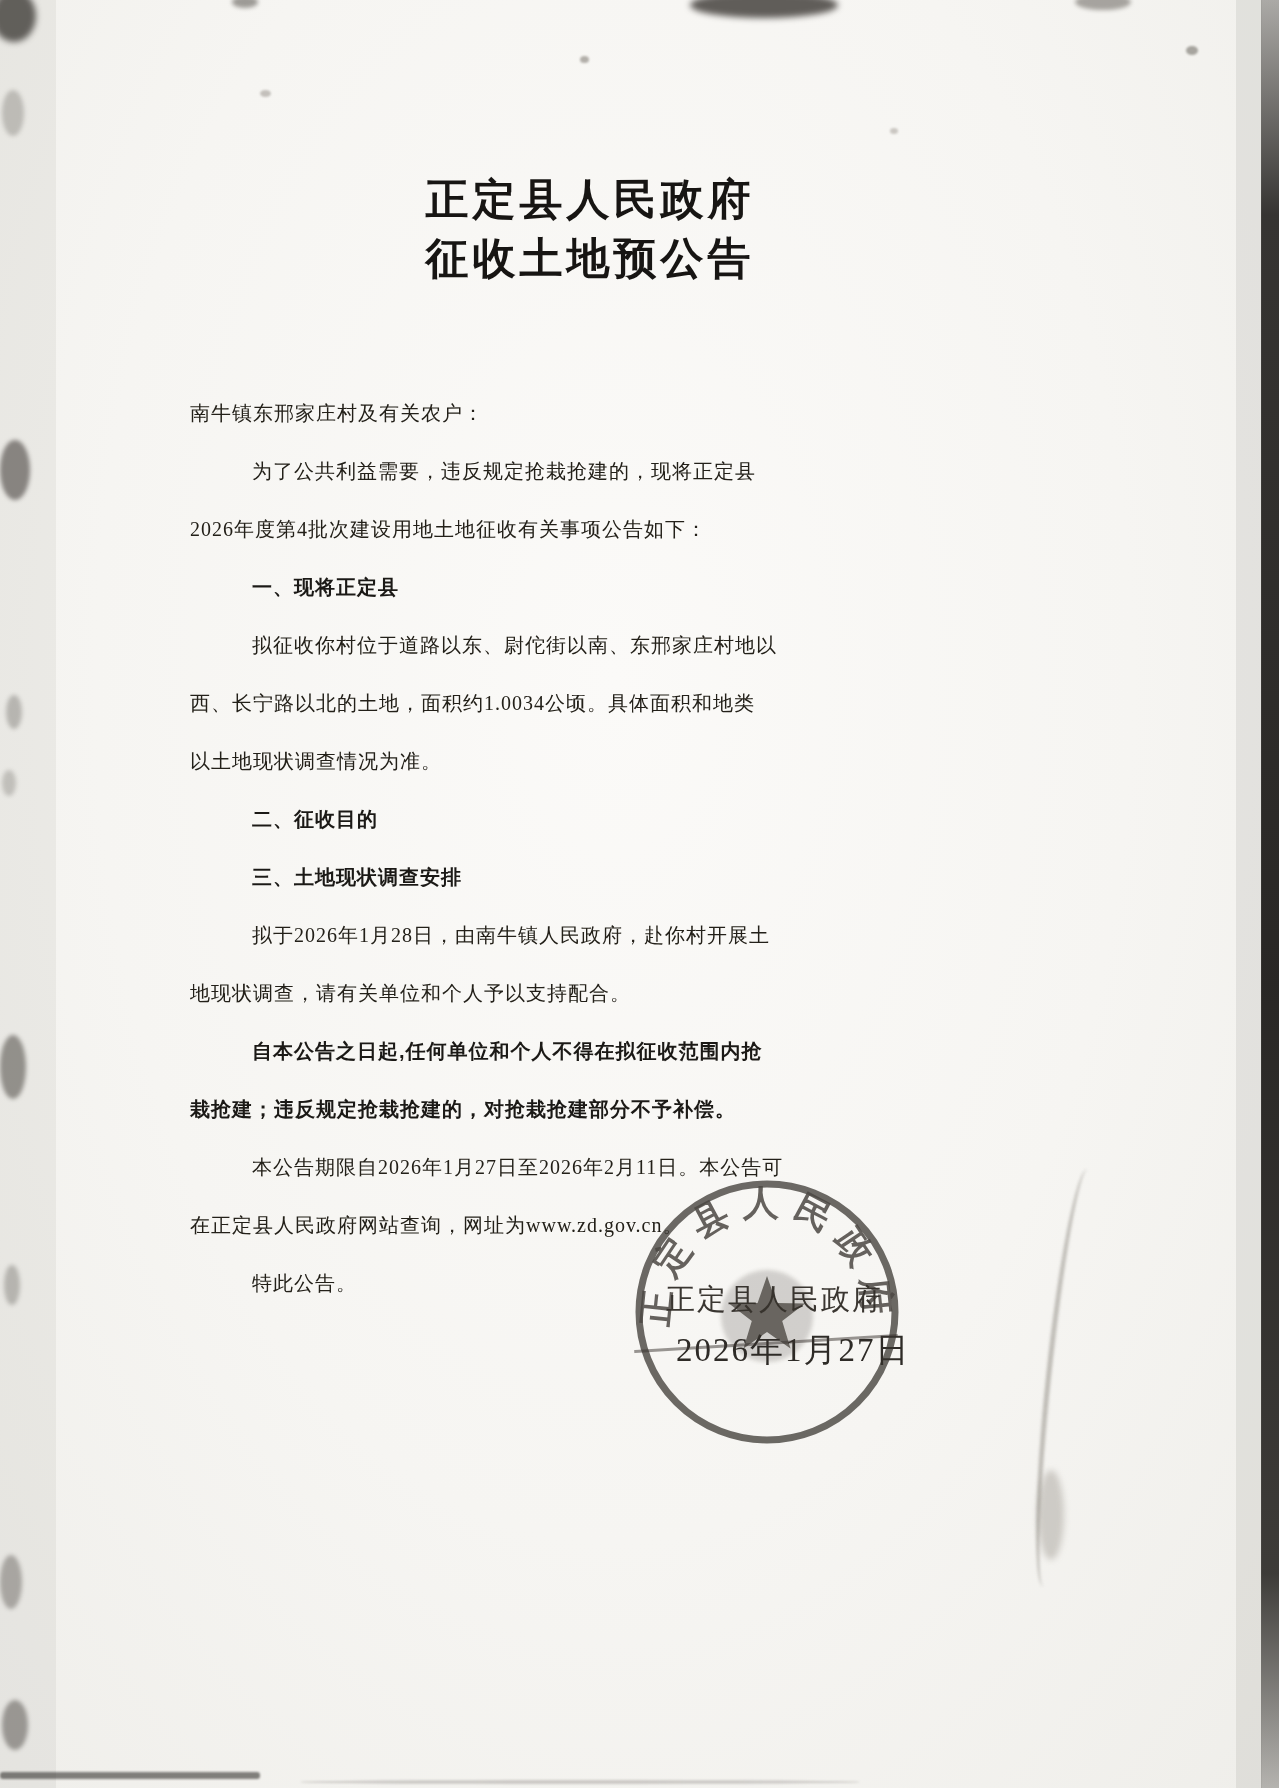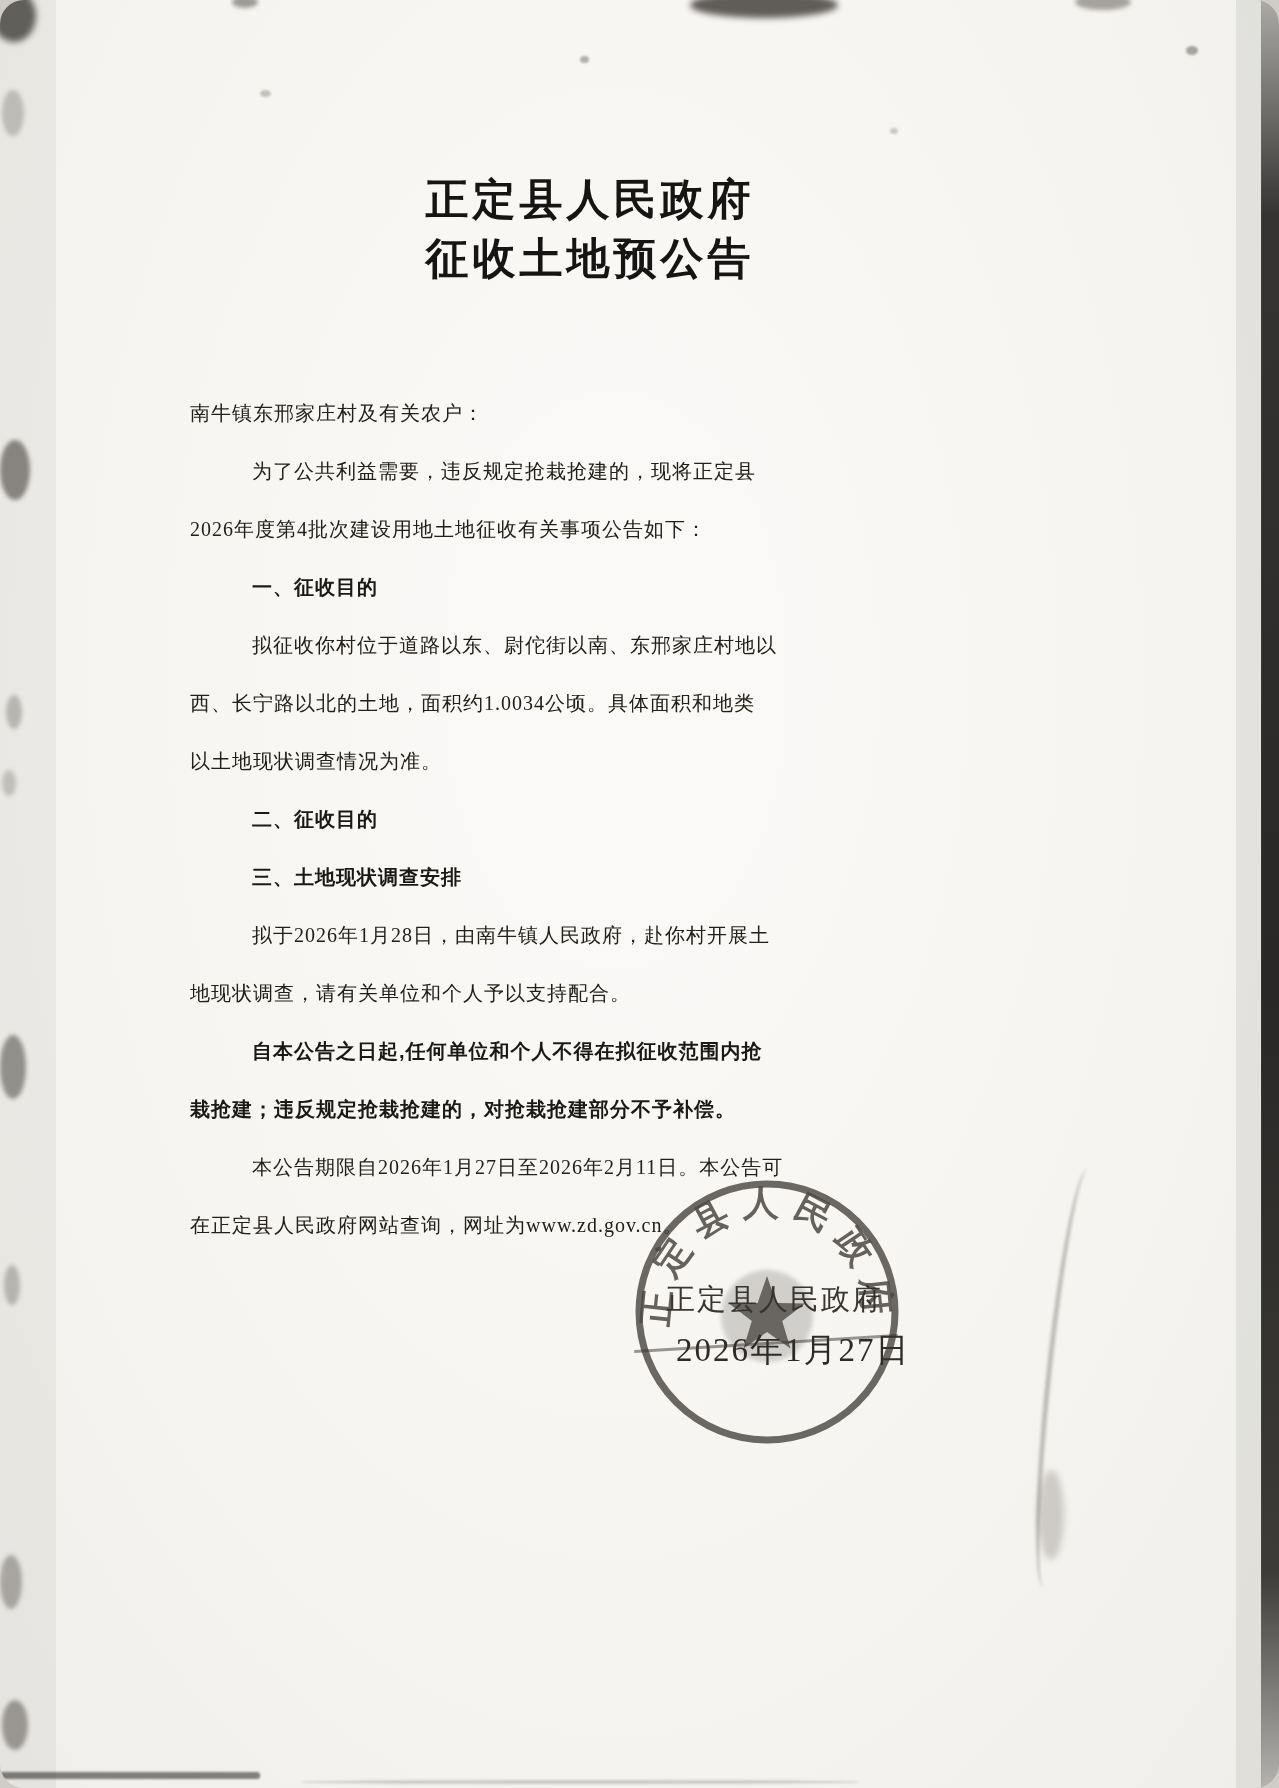--- a/index.html
+++ b/index.html
@@ -2,21 +2,20 @@
 <html><head>
 <meta charset="utf-8">
 <style>
   html,body{margin:0;padding:0;background:#cfccc7;}
   .scan{
     position:relative;width:1279px;height:1788px;overflow:hidden;
     background:
       radial-gradient(ellipse at 48% 38%, #fbfaf8 0%, #f6f5f2 55%, #efeeea 100%);
     font-family:"Liberation Serif","DejaVu Serif",serif;
     color:#201e1c;
-    border-radius:24px;
   }
   .doc{position:absolute;left:190px;top:0;width:800px;}
   .title{
     margin-top:170px;text-align:center;
     font-family:"Liberation Sans","DejaVu Sans",sans-serif;
     font-weight:700;font-size:43px;line-height:59px;letter-spacing:4px;color:#171513;
   }
   .body{margin-top:96px;}
   .line{
     height:58px;display:flex;align-items:center;
@@ -50,32 +49,33 @@
 
   <div class="doc">
     <div class="title">
       <div>正定县人民政府</div>
       <div>征收土地预公告</div>
     </div>
     <div class="body">
       <div class="line">南牛镇东邢家庄村及有关农户：</div>
       <div class="line indent">为了公共利益需要，违反规定抢栽抢建的，现将正定县</div>
       <div class="line">2026年度第4批次建设用地土地征收有关事项公告如下：</div>
-      <div class="line indent hei">一、征收目的</div>
+      <div class="line indent hei">一、现将正定县</div>
       <div class="line indent">拟征收你村位于道路以东、尉佗街以南、东邢家庄村地以</div>
       <div class="line">西、长宁路以北的土地，面积约1.0034公顷。具体面积和地类</div>
       <div class="line">以土地现状调查情况为准。</div>
       <div class="line indent hei">二、征收目的</div>
       <div class="line indent hei">三、土地现状调查安排</div>
       <div class="line indent">拟于2026年1月28日，由南牛镇人民政府，赴你村开展土</div>
       <div class="line">地现状调查，请有关单位和个人予以支持配合。</div>
       <div class="line indent hei">自本公告之日起,任何单位和个人不得在拟征收范围内抢</div>
       <div class="line hei">栽抢建；违反规定抢栽抢建的，对抢栽抢建部分不予补偿。</div>
       <div class="line indent">本公告期限自2026年1月27日至2026年2月11日。本公告可</div>
       <div class="line">在正定县人民政府网站查询，网址为www.zd.gov.cn。</div>
+      <div class="line indent">特此公告。</div>
     </div>
   </div>
 
   <div class="seal">
     <div class="seal-sig">正定县人民政府</div>
     <div class="seal-date">2026年1月27日</div>
     <svg width="296" height="296" viewBox="0 0 296 296">
       <defs>
         <path id="sealArc" d="M 54.9 180.5 A 98 98 0 1 1 239.1 180.5" fill="none"></path>
       </defs>

